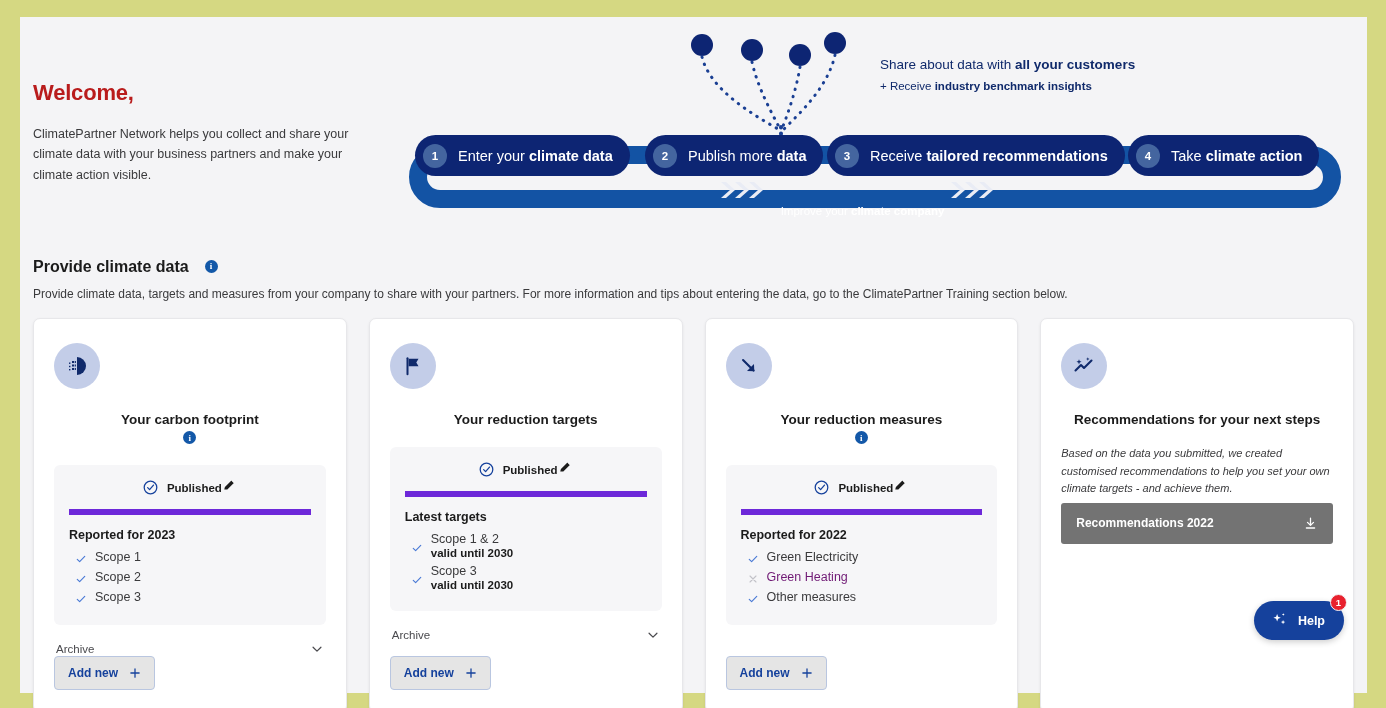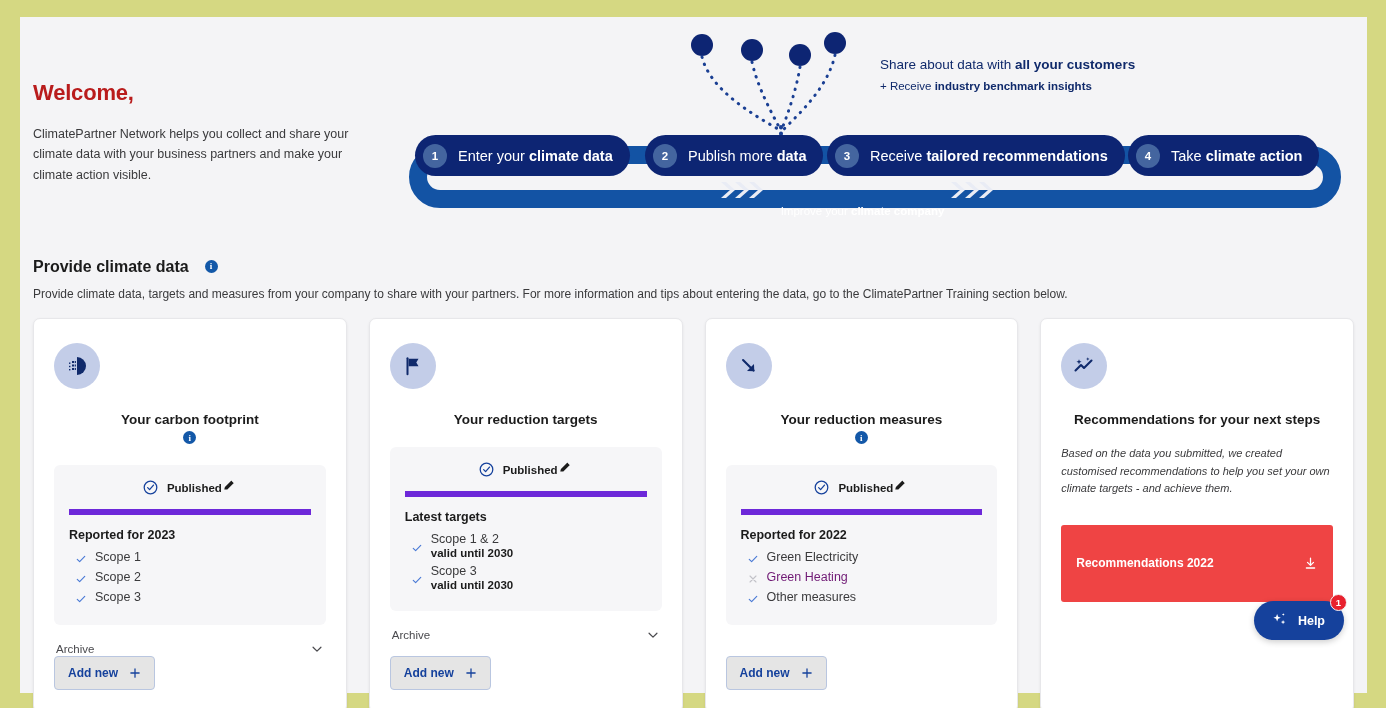--- a/index.html
+++ b/index.html
@@ -135,23 +135,23 @@
     background: #e5e5e5; color: #15419c;
     font-size: 12px; font-weight: bold;
     padding: 9px 13px;
     display: flex; align-items: center; gap: 11px;
     font-family: "Liberation Sans", sans-serif;
     cursor: pointer;
   }
 
   .rec-desc { font-size: 11px; color: #3a3a3c; line-height: 1.6; margin-top: 18px; font-style: italic; }
   .rec-button {
-    margin-top: 27px; width: 100%;
-    background: #ef4444; color: #ffffff; border: none; border-radius: 3px;
-    padding: 31px 15px;
+    margin-top: 5px; width: 100%;
+    background: #737373; color: #ffffff; border: none; border-radius: 3px;
+    padding: 13px 15px;
     display: flex; align-items: center; justify-content: space-between;
     font-size: 12px; font-weight: bold;
     font-family: "Liberation Sans", sans-serif;
     cursor: pointer;
   }
 
   
   .help-fab {
     position: absolute; right: 23px; bottom: 53px;
     background: #15419c; color: #ffffff;

